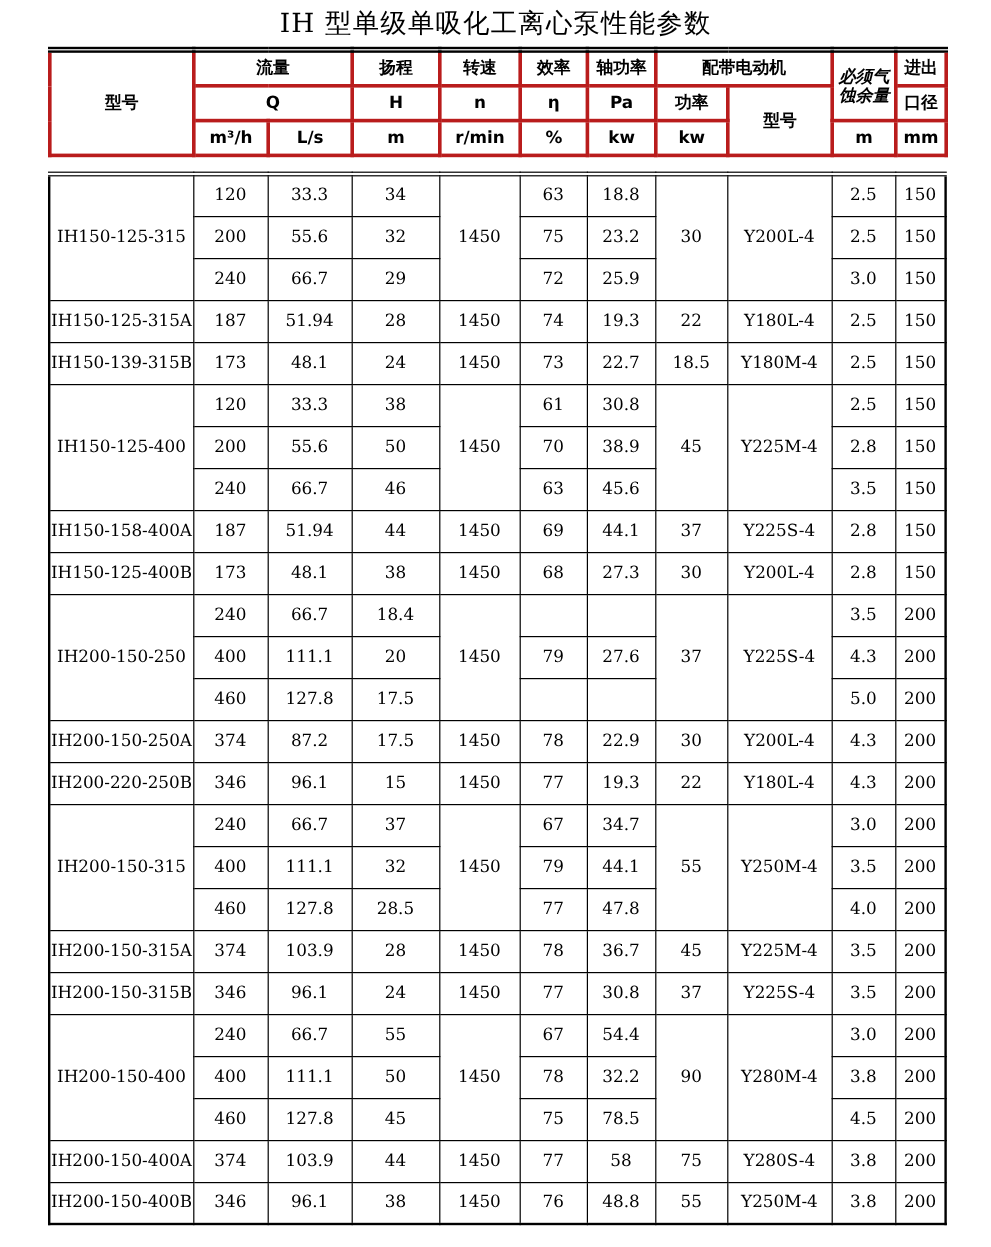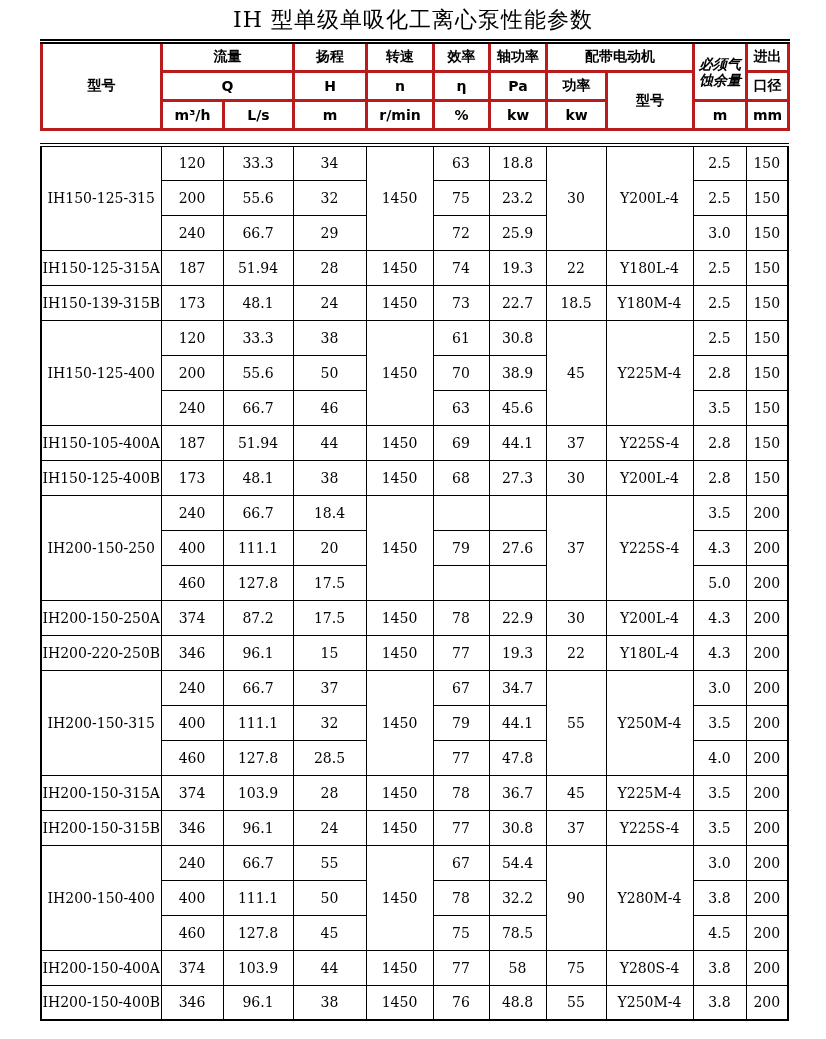--- a/index.html
+++ b/index.html
@@ -186,21 +186,21 @@
         <tr>
           <td>240</td>
           <td>66.7</td>
           <td>46</td>
           <td>63</td>
           <td>45.6</td>
           <td>3.5</td>
           <td>150</td>
         </tr>
         <tr>
-          <td>IH150-105-400A</td>
+          <td>IH150-158-400A</td>
           <td>187</td>
           <td>51.94</td>
           <td>44</td>
           <td>1450</td>
           <td>69</td>
           <td>44.1</td>
           <td>37</td>
           <td>Y225S-4</td>
           <td>2.8</td>
           <td>150</td>

